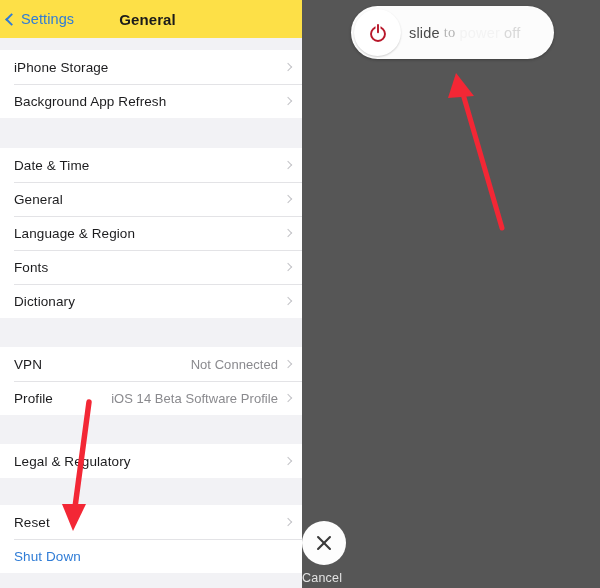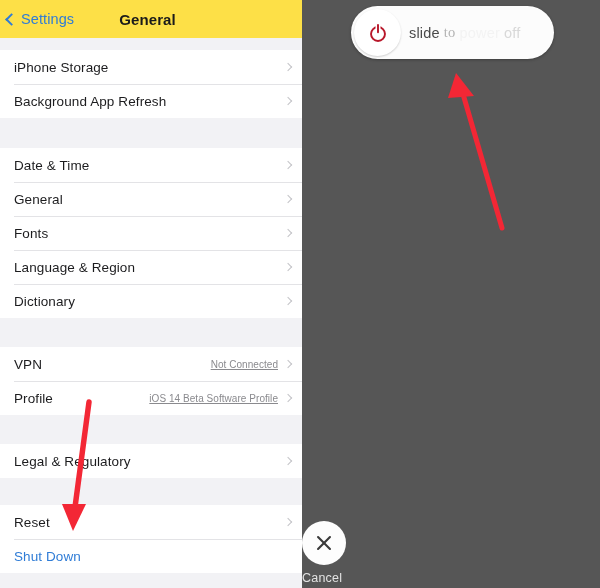--- a/index.html
+++ b/index.html
@@ -72,25 +72,24 @@
     height:1px; background:#e3e3e6;
   }
   .row-label {
     font-size:13.5px; color:#1c1c1e;
     letter-spacing:.1px;
     white-space:nowrap;
   }
   .row-label.link { color:#2f7cd6; }
   .row-value {
     margin-left:auto;
-    font-size:10px; color:#8a8a8e;
+    font-size:13px; color:#8a8a8e;
     letter-spacing:.05px;
     white-space:nowrap;
     padding-right:7px;
-    text-decoration:underline;
   }
   .chev-right {
     margin-left:auto;
     width:6px; height:6px;
     border-top:1.6px solid #c3c3c7;
     border-right:1.6px solid #c3c3c7;
     transform:rotate(45deg);
     flex:none;
   }
   .row-value + .chev-right { margin-left:0; }
@@ -199,25 +198,25 @@
     <div class="group">
       <div class="row">
         <span class="row-label">Date &amp; Time</span>
         <span class="chev-right"></span>
       </div>
       <div class="row">
         <span class="row-label">General</span>
         <span class="chev-right"></span>
       </div>
       <div class="row">
+        <span class="row-label">Language &amp; Region</span>
+        <span class="chev-right"></span>
+      </div>
+      <div class="row">
         <span class="row-label">Fonts</span>
-        <span class="chev-right"></span>
-      </div>
-      <div class="row">
-        <span class="row-label">Language &amp; Region</span>
         <span class="chev-right"></span>
       </div>
       <div class="row">
         <span class="row-label">Dictionary</span>
         <span class="chev-right"></span>
       </div>
     </div>
 
     <div class="gap g3"></div>
 

